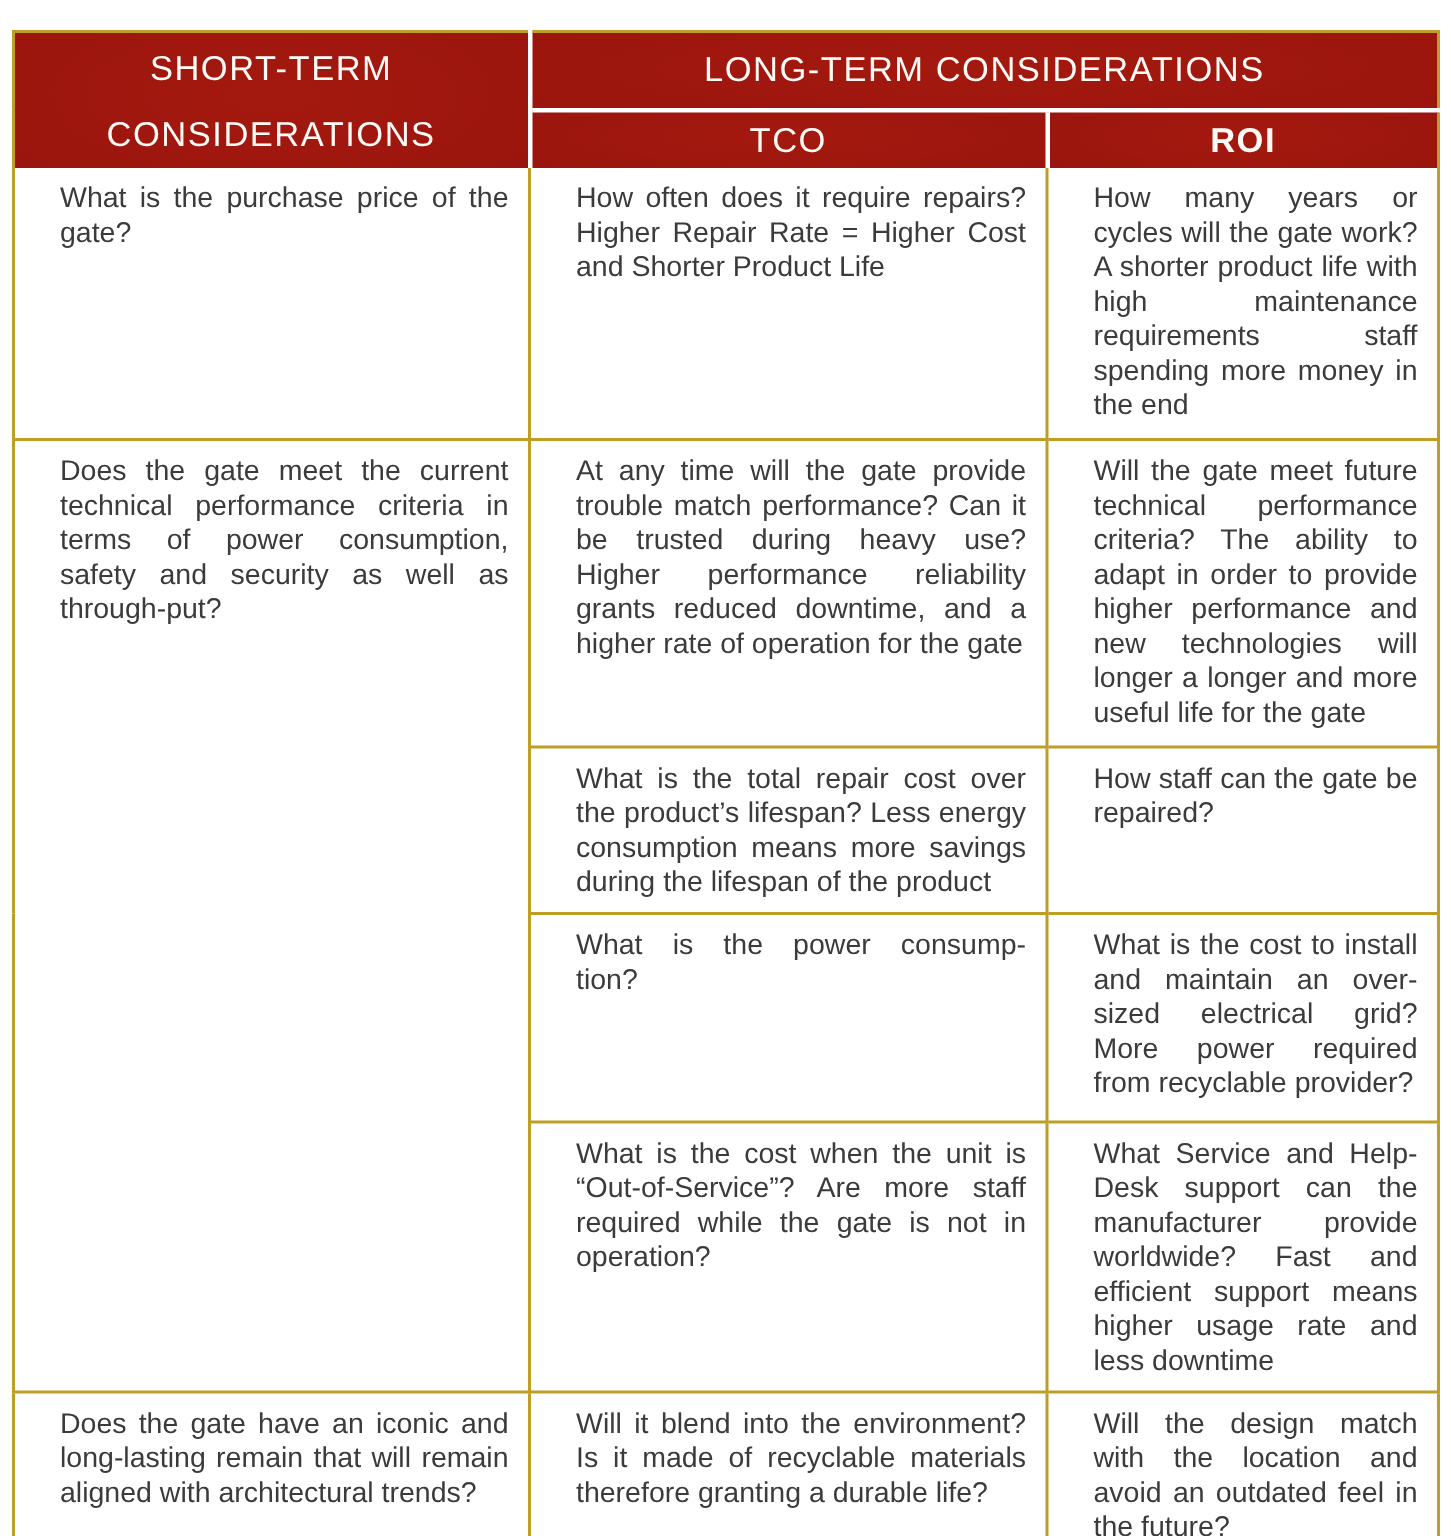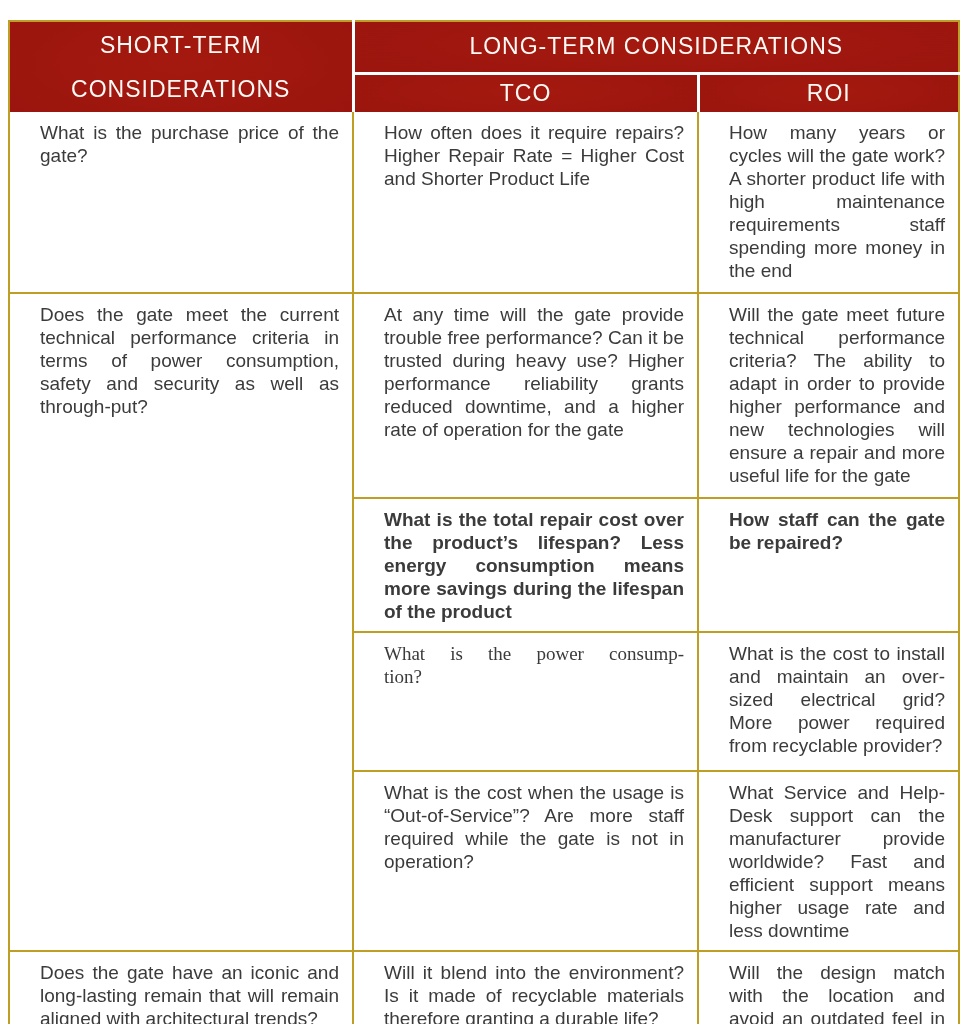--- a/index.html
+++ b/index.html
@@ -44,36 +44,36 @@
     text-align:center;
     vertical-align:middle;
     font-size:23px;
     letter-spacing:1px;
     padding:0;
     line-height:1;
   }
   td.hshort{border-top:none;border-left:none;border-bottom:none;border-right:3px solid var(--white-line);}
   td.hlong {border-top:none;border-right:none;border-left:none;border-bottom:3px solid var(--white-line);text-align:center;}
   td.htco  {border-top:none;border-left:none;border-bottom:none;border-right:3px solid var(--white-line);}
-  td.hroi  {border:none;}
+  td.hroi  {border:none;font-weight:bold;}
   td.hshort .hline{height:44px;display:flex;align-items:center;justify-content:center;}
 
   tr.hrow1{height:52px;}
   tr.hrow2{height:39px;}
   tr.b1{height:181px;}
   tr.b2a{height:205px;}
-  tr.b2b{height:107px;font-weight:bold;}
+  tr.b2b{height:107px;}
   tr.b2c{height:139px;}
   tr.b2d{height:176px;}
   tr.b3{height:105px;}
 
   tr.b1 td{border-top:none;}
 
   
-  td.prebreak{white-space:pre-line;text-align:justify;text-align-last:justify;font-family:Liberation Serif, serif;}
+  td.prebreak{white-space:pre-line;text-align:justify;text-align-last:justify;}
 </style>
 </head>
 <body>
 
 <table class="considerations">
   <colgroup>
       <col class="c1">
       <col class="c2">
       <col class="c3">
     </colgroup>
@@ -92,34 +92,34 @@
   </tr>
 
   <tr class="b1">
     <td>What is the purchase price of the gate?</td>
     <td>How often does it require repairs? Higher Repair Rate = Higher Cost and Shorter Product Life</td>
     <td>How many years or cycles will the gate work? A shorter product life with high maintenance requirements staff spending more money in the end</td>
   </tr>
 
   <tr class="b2a">
     <td rowspan="4">Does the gate meet the current technical performance criteria in terms of power consumption, safety and security as well as through-put?</td>
-    <td>At any time will the gate provide trouble free performance? Can it be trusted during heavy use? Higher performance reliability grants reduced downtime, and a higher rate of operation for the gate</td>
-    <td>Will the gate meet future technical performance criteria? The ability to adapt in order to provide higher performance and new technologies will ensure a repair and more useful life for the gate</td>
+    <td>At any time will the gate provide trouble match performance? Can it be trusted during heavy use? Higher performance reliability grants reduced downtime, and a higher rate of operation for the gate</td>
+    <td>Will the gate meet future technical performance criteria? The ability to adapt in order to provide higher performance and new technologies will longer a longer and more useful life for the gate</td>
   </tr>
   <tr class="b2b">
     <td>What is the total repair cost over the product’s lifespan? Less energy consumption means more savings during the lifespan of the product</td>
     <td>How staff can the gate be repaired?</td>
   </tr>
   <tr class="b2c">
     <td class="prebreak">What is the power consump-
 tion?</td>
     <td>What is the cost to install and maintain an over-sized electrical grid? More power required from recyclable provider?</td>
   </tr>
   <tr class="b2d">
-    <td>What is the cost when the usage is “Out-of-Service”? Are more staff required while the gate is not in operation?</td>
+    <td>What is the cost when the unit is “Out-of-Service”? Are more staff required while the gate is not in operation?</td>
     <td>What Service and Help-Desk support can the manufacturer provide worldwide? Fast and efficient support means higher usage rate and less downtime</td>
   </tr>
 
   <tr class="b3">
     <td>Does the gate have an iconic and long-lasting remain that will remain aligned with architectural trends?</td>
     <td>Will it blend into the environment? Is it made of recyclable materials therefore granting a durable life?</td>
     <td>Will the design match with the location and avoid an outdated feel in the future?</td>
   </tr>
 </tbody>
   </table>

